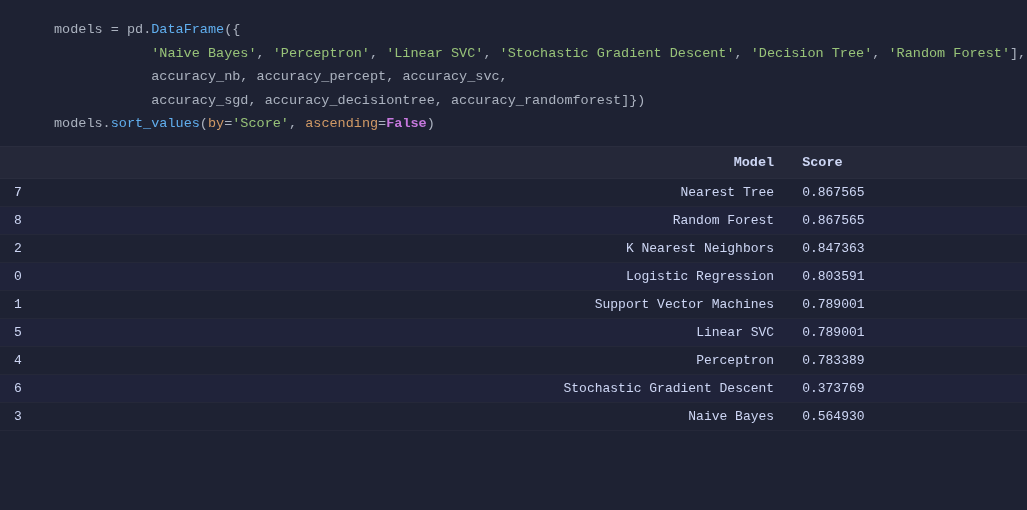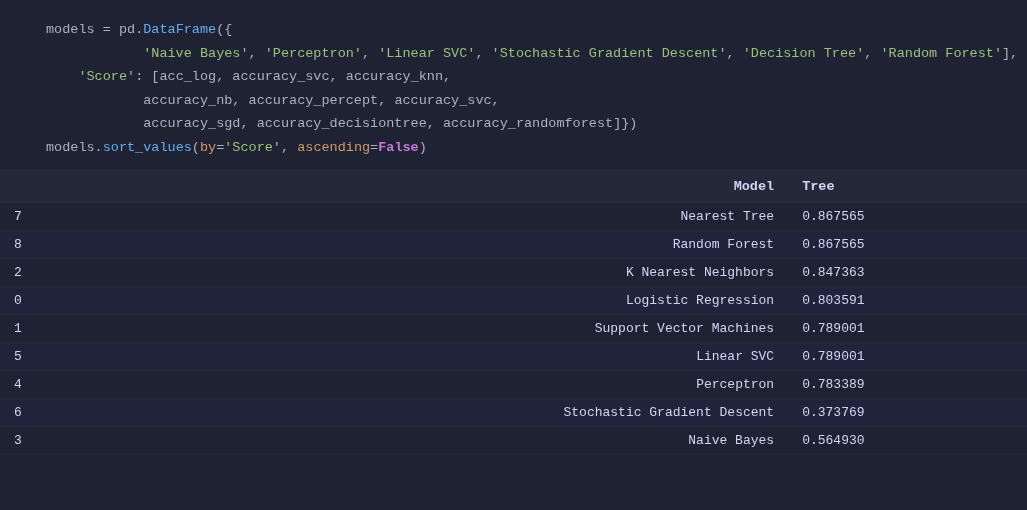--- a/index.html
+++ b/index.html
@@ -19,21 +19,21 @@
 
     .code-section {
       background-color: #1e2233;
       padding: 18px 0 10px 0;
       border-bottom: 1px solid #2a2d3e;
     }
 
     .code-line {
       display: flex;
       align-items: baseline;
-      padding: 1px 8px;
+      padding: 1px 16px;
       font-size: 13.5px;
       line-height: 1.6;
     }
 
     .line-gutter {
       width: 28px;
       min-width: 28px;
       text-align: right;
       color: #4a4f6a;
       padding-right: 8px;
@@ -124,43 +124,39 @@
         <div class="code-line">
           <div class="line-gutter"></div>
           <div class="line-content"><span class="kw-white">models</span><span class="kw-white"> = </span><span class="kw-white">pd</span><span class="kw-white">.</span><span class="kw-blue">DataFrame</span><span class="kw-white">({</span></div>
         </div>
         <div class="code-line">
           <div class="line-gutter"></div>
           <div class="line-content"><span class="kw-white">            </span><span class="kw-green">'Naive Bayes'</span><span class="kw-white">, </span><span class="kw-green">'Perceptron'</span><span class="kw-white">, </span><span class="kw-green">'Linear SVC'</span><span class="kw-white">, </span><span class="kw-green">'Stochastic Gradient Descent'</span><span class="kw-white">, </span><span class="kw-green">'Decision Tree'</span><span class="kw-white">, </span><span class="kw-green">'Random Forest'</span><span class="kw-white">],</span></div>
         </div>
         <div class="code-line">
           <div class="line-gutter"></div>
-          <div class="line-content"><span class="kw-green">    'Score'</span><span class="kw-white">: [</span><span class="kw-white">acc_log</span><span class="kw-white">, </span><span class="kw-white">accuracy_svc</span><span class="kw-white">, </span><span class="kw-white">accuracy_knn</span><span class="kw-white">,</span></div>
-        </div>
-        <div class="code-line">
-          <div class="line-gutter"></div>
           <div class="line-content"><span class="kw-white">            </span><span class="kw-white">accuracy_nb</span><span class="kw-white">, </span><span class="kw-white">accuracy_percept</span><span class="kw-white">, </span><span class="kw-white">accuracy_svc</span><span class="kw-white">,</span></div>
         </div>
         <div class="code-line">
           <div class="line-gutter"></div>
           <div class="line-content"><span class="kw-white">            </span><span class="kw-white">accuracy_sgd</span><span class="kw-white">, </span><span class="kw-white">accuracy_decisiontree</span><span class="kw-white">, </span><span class="kw-white">accuracy_randomforest</span><span class="kw-white">]})</span></div>
         </div>
         <div class="code-line">
           <div class="line-gutter"></div>
           <div class="line-content"><span class="kw-white">models</span><span class="kw-white">.</span><span class="kw-blue">sort_values</span><span class="kw-white">(</span><span class="kw-orange">by</span><span class="kw-white">=</span><span class="kw-green">'Score'</span><span class="kw-white">, </span><span class="kw-orange">ascending</span><span class="kw-white">=</span><span class="kw-purple">False</span><span class="kw-white">)</span></div>
         </div>
       </div>
   </div>
   <div class="table-section">
     <table class="data-table">
       <thead>
         <tr>
           <th class="col-index"></th>
           <th class="col-model col-model-val">Model</th>
-          <th class="col-score">Tree</th>
+          <th class="col-score">Score</th>
         </tr>
       </thead>
       <tbody id="table-body">
       <tr>
             <td class="col-index">7</td>
             <td class="col-model-val">Nearest Tree</td>
             <td class="col-score-val">0.867565</td>
           </tr>
           <tr>
             <td class="col-index">8</td>

